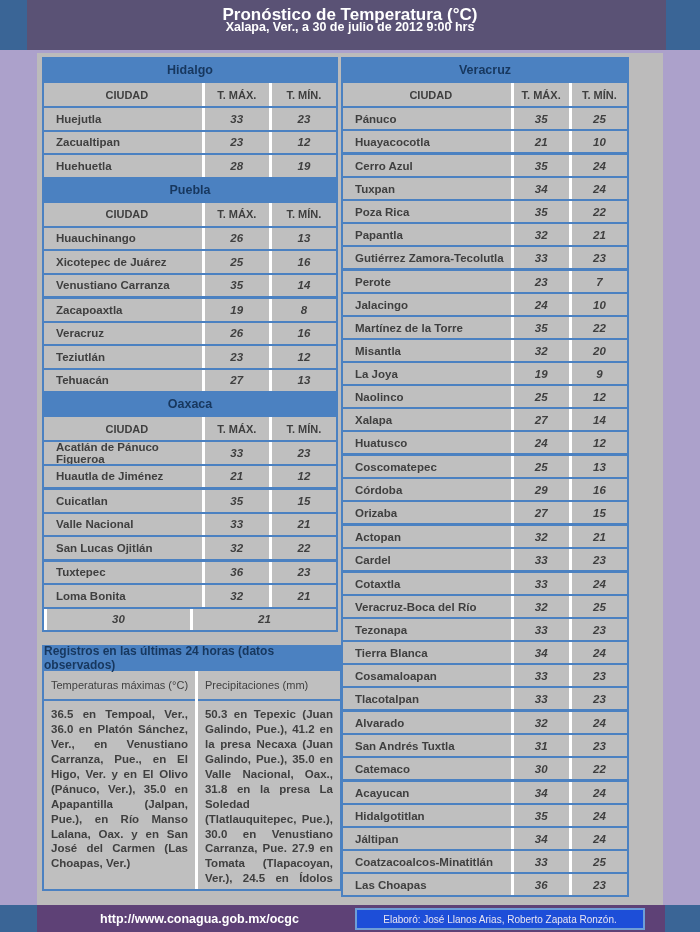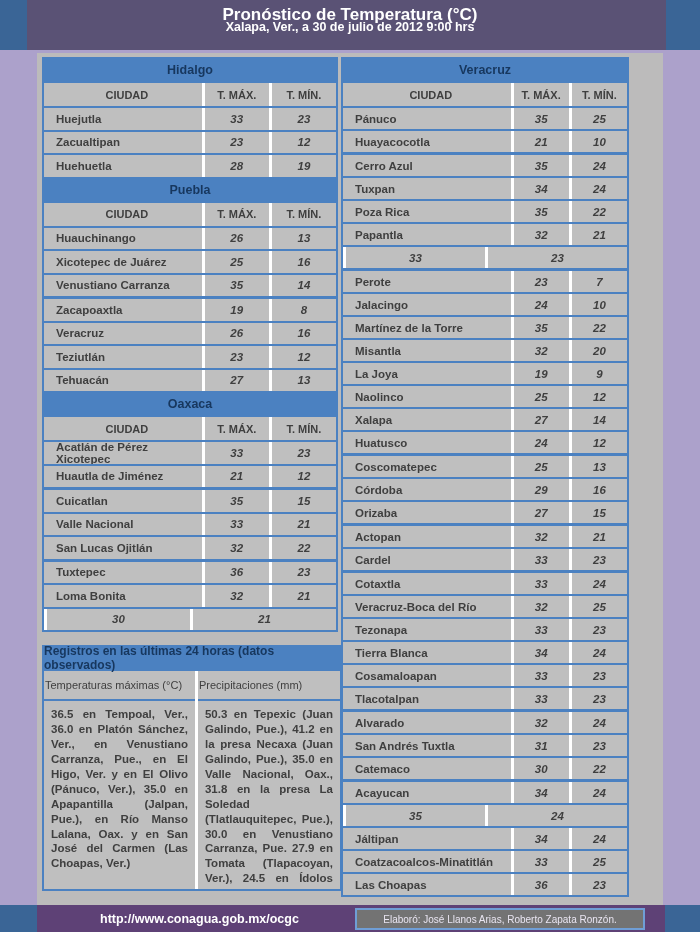--- a/index.html
+++ b/index.html
@@ -38,31 +38,31 @@
   .header-row .cell{font-style:normal;justify-content:center;font-size:11px;}
   .header-row .cell.city{padding-left:8px;}
   
   #registros{position:absolute;left:5px;top:592px;width:296px;border:2px solid #4b81c1;background:#bfbfbf;}
   .reg-header{height:22px;background:#4b81c1;color:#17375e;font-weight:bold;font-size:12px;
     display:flex;align-items:center;justify-content:center;}
   .reg-cols{display:flex;border-top:2px solid #4b81c1;}
   .reg-col{flex:0 0 51%;height:218px;box-sizing:border-box;overflow:hidden;}
   .reg-col + .reg-col{flex:1;border-left:3px solid #ffffff;}
   .reg-col-header{height:28px;border-bottom:2px solid #4b81c1;display:flex;align-items:center;
-    padding-left:1px;font-size:11px;color:#3f3f3f;}
+    padding-left:7px;font-size:11px;color:#3f3f3f;}
   .reg-text{padding:6px 7px;font-size:11.5px;font-weight:bold;color:#3f3f3f;
     text-align:justify;line-height:1.3;}
   
   .footer{position:absolute;left:0;top:905px;width:700px;height:27px;background:#5e4176;}
   .corner.bl{left:0;top:0;width:37px;height:27px;}
   .corner.br{right:0;top:0;width:35px;height:27px;}
   .footer-url{position:absolute;left:100px;top:0;height:27px;display:flex;align-items:center;
     color:#ffffff;font-weight:bold;font-size:12.5px;}
   .credit-box{position:absolute;left:355px;top:3px;width:286px;height:18px;
-    border:2px solid #6f9ed6;background:#737373;display:flex;align-items:center;justify-content:center;
+    border:2px solid #6f9ed6;background:#1d4ed8;display:flex;align-items:center;justify-content:center;
     color:#e9e5f1;font-size:10px;}
 </style>
 </head>
 <body>
 
 <div class="top-band">
   <div class="corner tl"></div>
   <div class="corner tr"></div>
   <div class="main-title">Pronóstico de Temperatura (°C)</div>
   <div class="sub-title">Xalapa, Ver., a 30 de julio de 2012  9:00 hrs</div>
@@ -137,21 +137,21 @@
         </div>
       </div>
       <div class="state-table">
         <div class="state-header">Oaxaca</div>
         <div class="t-row header-row">
           <div class="cell city">CIUDAD</div>
           <div class="cell num">T. MÁX.</div>
           <div class="cell num">T. MÍN.</div>
         </div>
         <div class="t-row data-row">
-          <div class="cell city">Acatlán de Pérez Xicotepec</div>
+          <div class="cell city">Acatlán de Pánuco Figueroa</div>
           <div class="cell num">33</div>
           <div class="cell num">23</div>
         </div>
         <div class="t-row data-row">
           <div class="cell city">Huautla de Jiménez</div>
           <div class="cell num">21</div>
           <div class="cell num">12</div>
         </div>
         <div class="t-row data-row group-start">
           <div class="cell city">Cuicatlan</div>
@@ -216,20 +216,21 @@
           <div class="cell city">Poza Rica</div>
           <div class="cell num">35</div>
           <div class="cell num">22</div>
         </div>
         <div class="t-row data-row">
           <div class="cell city">Papantla</div>
           <div class="cell num">32</div>
           <div class="cell num">21</div>
         </div>
         <div class="t-row data-row">
+          <div class="cell city">Gutiérrez Zamora-Tecolutla</div>
           <div class="cell num">33</div>
           <div class="cell num">23</div>
         </div>
         <div class="t-row data-row group-start">
           <div class="cell city">Perote</div>
           <div class="cell num">23</div>
           <div class="cell num">7</div>
         </div>
         <div class="t-row data-row">
           <div class="cell city">Jalacingo</div>
@@ -335,20 +336,21 @@
           <div class="cell city">Catemaco</div>
           <div class="cell num">30</div>
           <div class="cell num">22</div>
         </div>
         <div class="t-row data-row group-start">
           <div class="cell city">Acayucan</div>
           <div class="cell num">34</div>
           <div class="cell num">24</div>
         </div>
         <div class="t-row data-row">
+          <div class="cell city">Hidalgotitlan</div>
           <div class="cell num">35</div>
           <div class="cell num">24</div>
         </div>
         <div class="t-row data-row">
           <div class="cell city">Jáltipan</div>
           <div class="cell num">34</div>
           <div class="cell num">24</div>
         </div>
         <div class="t-row data-row">
           <div class="cell city">Coatzacoalcos-Minatitlán</div>

